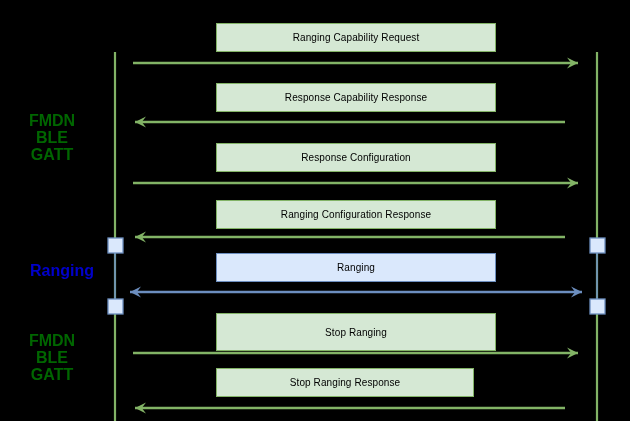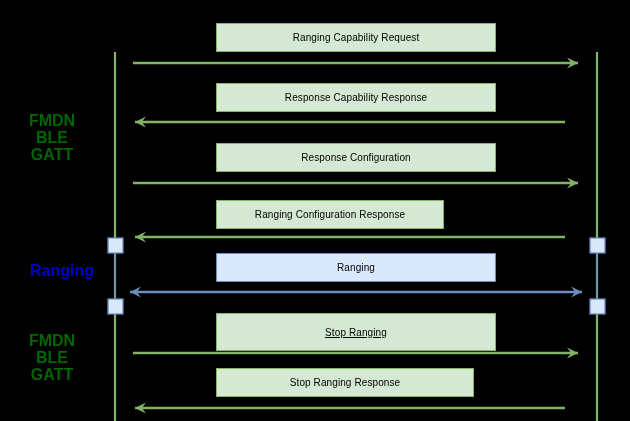--- a/index.html
+++ b/index.html
@@ -97,26 +97,26 @@
   <div id="box-layer">
       <div class="msg-box" style="left: 216px; top: 23px; width: 280px; height: 29px; background: rgb(213, 232, 212); border: 1px solid rgb(130, 179, 102);">
         <span>Ranging Capability Request</span>
       </div>
       <div class="msg-box" style="left: 216px; top: 83px; width: 280px; height: 29px; background: rgb(213, 232, 212); border: 1px solid rgb(130, 179, 102);">
         <span>Response Capability Response</span>
       </div>
       <div class="msg-box" style="left: 216px; top: 143px; width: 280px; height: 29px; background: rgb(213, 232, 212); border: 1px solid rgb(130, 179, 102);">
         <span>Response Configuration</span>
       </div>
-      <div class="msg-box" style="left: 216px; top: 200px; width: 228px; height: 29px; background: rgb(213, 232, 212); border: 1px solid rgb(130, 179, 102);">
+      <div class="msg-box" style="left: 216px; top: 200px; width: 280px; height: 29px; background: rgb(213, 232, 212); border: 1px solid rgb(130, 179, 102);">
         <span>Ranging Configuration Response</span>
       </div>
       <div class="msg-box" style="left: 216px; top: 253px; width: 280px; height: 29px; background: rgb(218, 232, 252); border: 1px solid rgb(108, 142, 191);">
         <span>Ranging</span>
       </div>
-      <div class="msg-box" style="left: 216px; top: 313px; width: 280px; height: 38px; background: rgb(213, 232, 212); border: 1px solid rgb(130, 179, 102); text-decoration: underline;">
+      <div class="msg-box" style="left: 216px; top: 313px; width: 280px; height: 38px; background: rgb(213, 232, 212); border: 1px solid rgb(130, 179, 102);">
         <span>Stop Ranging</span>
       </div>
       <div class="msg-box" style="left: 216px; top: 368px; width: 258px; height: 29px; background: rgb(213, 232, 212); border: 1px solid rgb(130, 179, 102);">
         <span>Stop Ranging Response</span>
       </div>
     </div>
 </div>
 
 </body></html>

